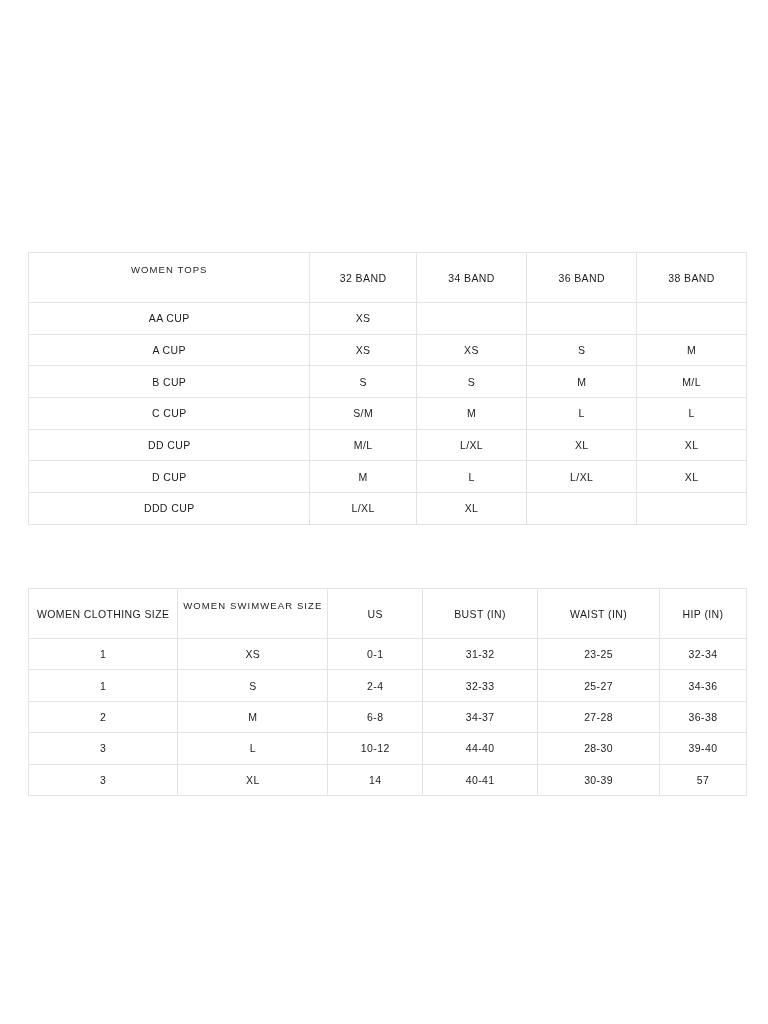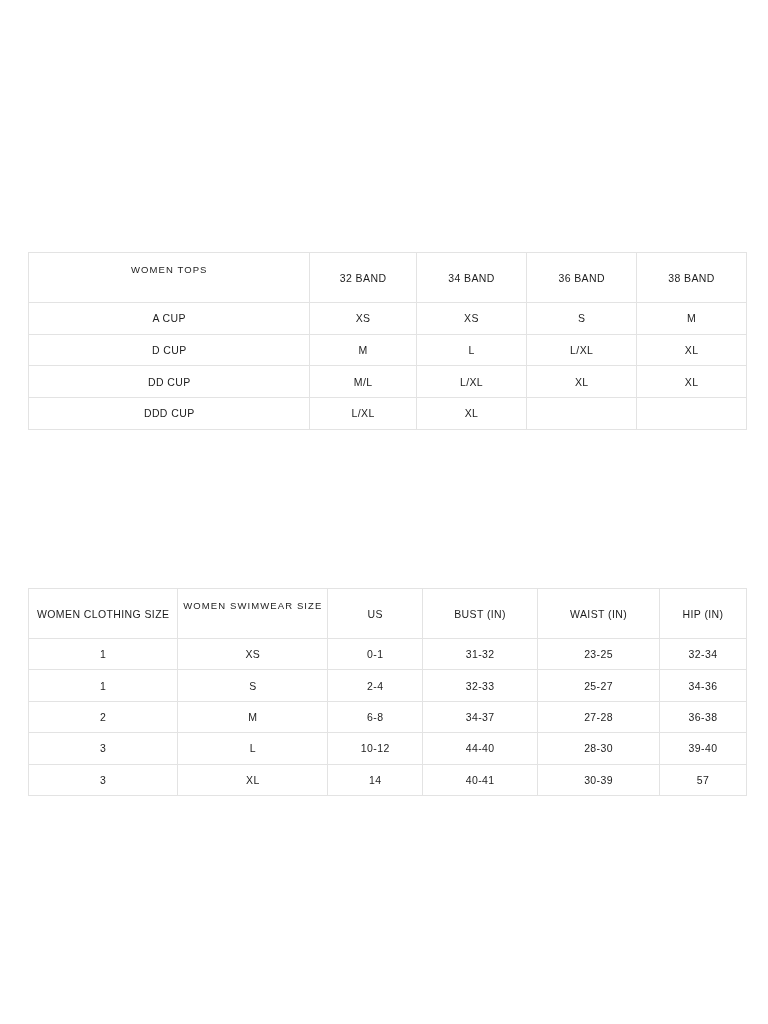--- a/index.html
+++ b/index.html
@@ -64,38 +64,59 @@
         <tr>
           <th class="cat">WOMEN TOPS</th>
           <th>32 BAND</th>
           <th>34 BAND</th>
           <th>36 BAND</th>
           <th>38 BAND</th>
         </tr>
       </thead>
       <tbody>
         <tr>
+          <td>AA CUP</td>
+          <td>XS</td>
+          <td></td>
+          <td></td>
+          <td></td>
+        </tr>
+        <tr>
           <td>A CUP</td>
           <td>XS</td>
           <td>XS</td>
           <td>S</td>
           <td>M</td>
         </tr>
         <tr>
-          <td>D CUP</td>
+          <td>B CUP</td>
+          <td>S</td>
+          <td>S</td>
+          <td>M</td>
+          <td>M/L</td>
+        </tr>
+        <tr>
+          <td>C CUP</td>
+          <td>S/M</td>
           <td>M</td>
           <td>L</td>
-          <td>L/XL</td>
-          <td>XL</td>
+          <td>L</td>
         </tr>
         <tr>
           <td>DD CUP</td>
           <td>M/L</td>
           <td>L/XL</td>
           <td>XL</td>
+          <td>XL</td>
+        </tr>
+        <tr>
+          <td>D CUP</td>
+          <td>M</td>
+          <td>L</td>
+          <td>L/XL</td>
           <td>XL</td>
         </tr>
         <tr>
           <td>DDD CUP</td>
           <td>L/XL</td>
           <td>XL</td>
           <td></td>
           <td></td>
         </tr>
       </tbody>

